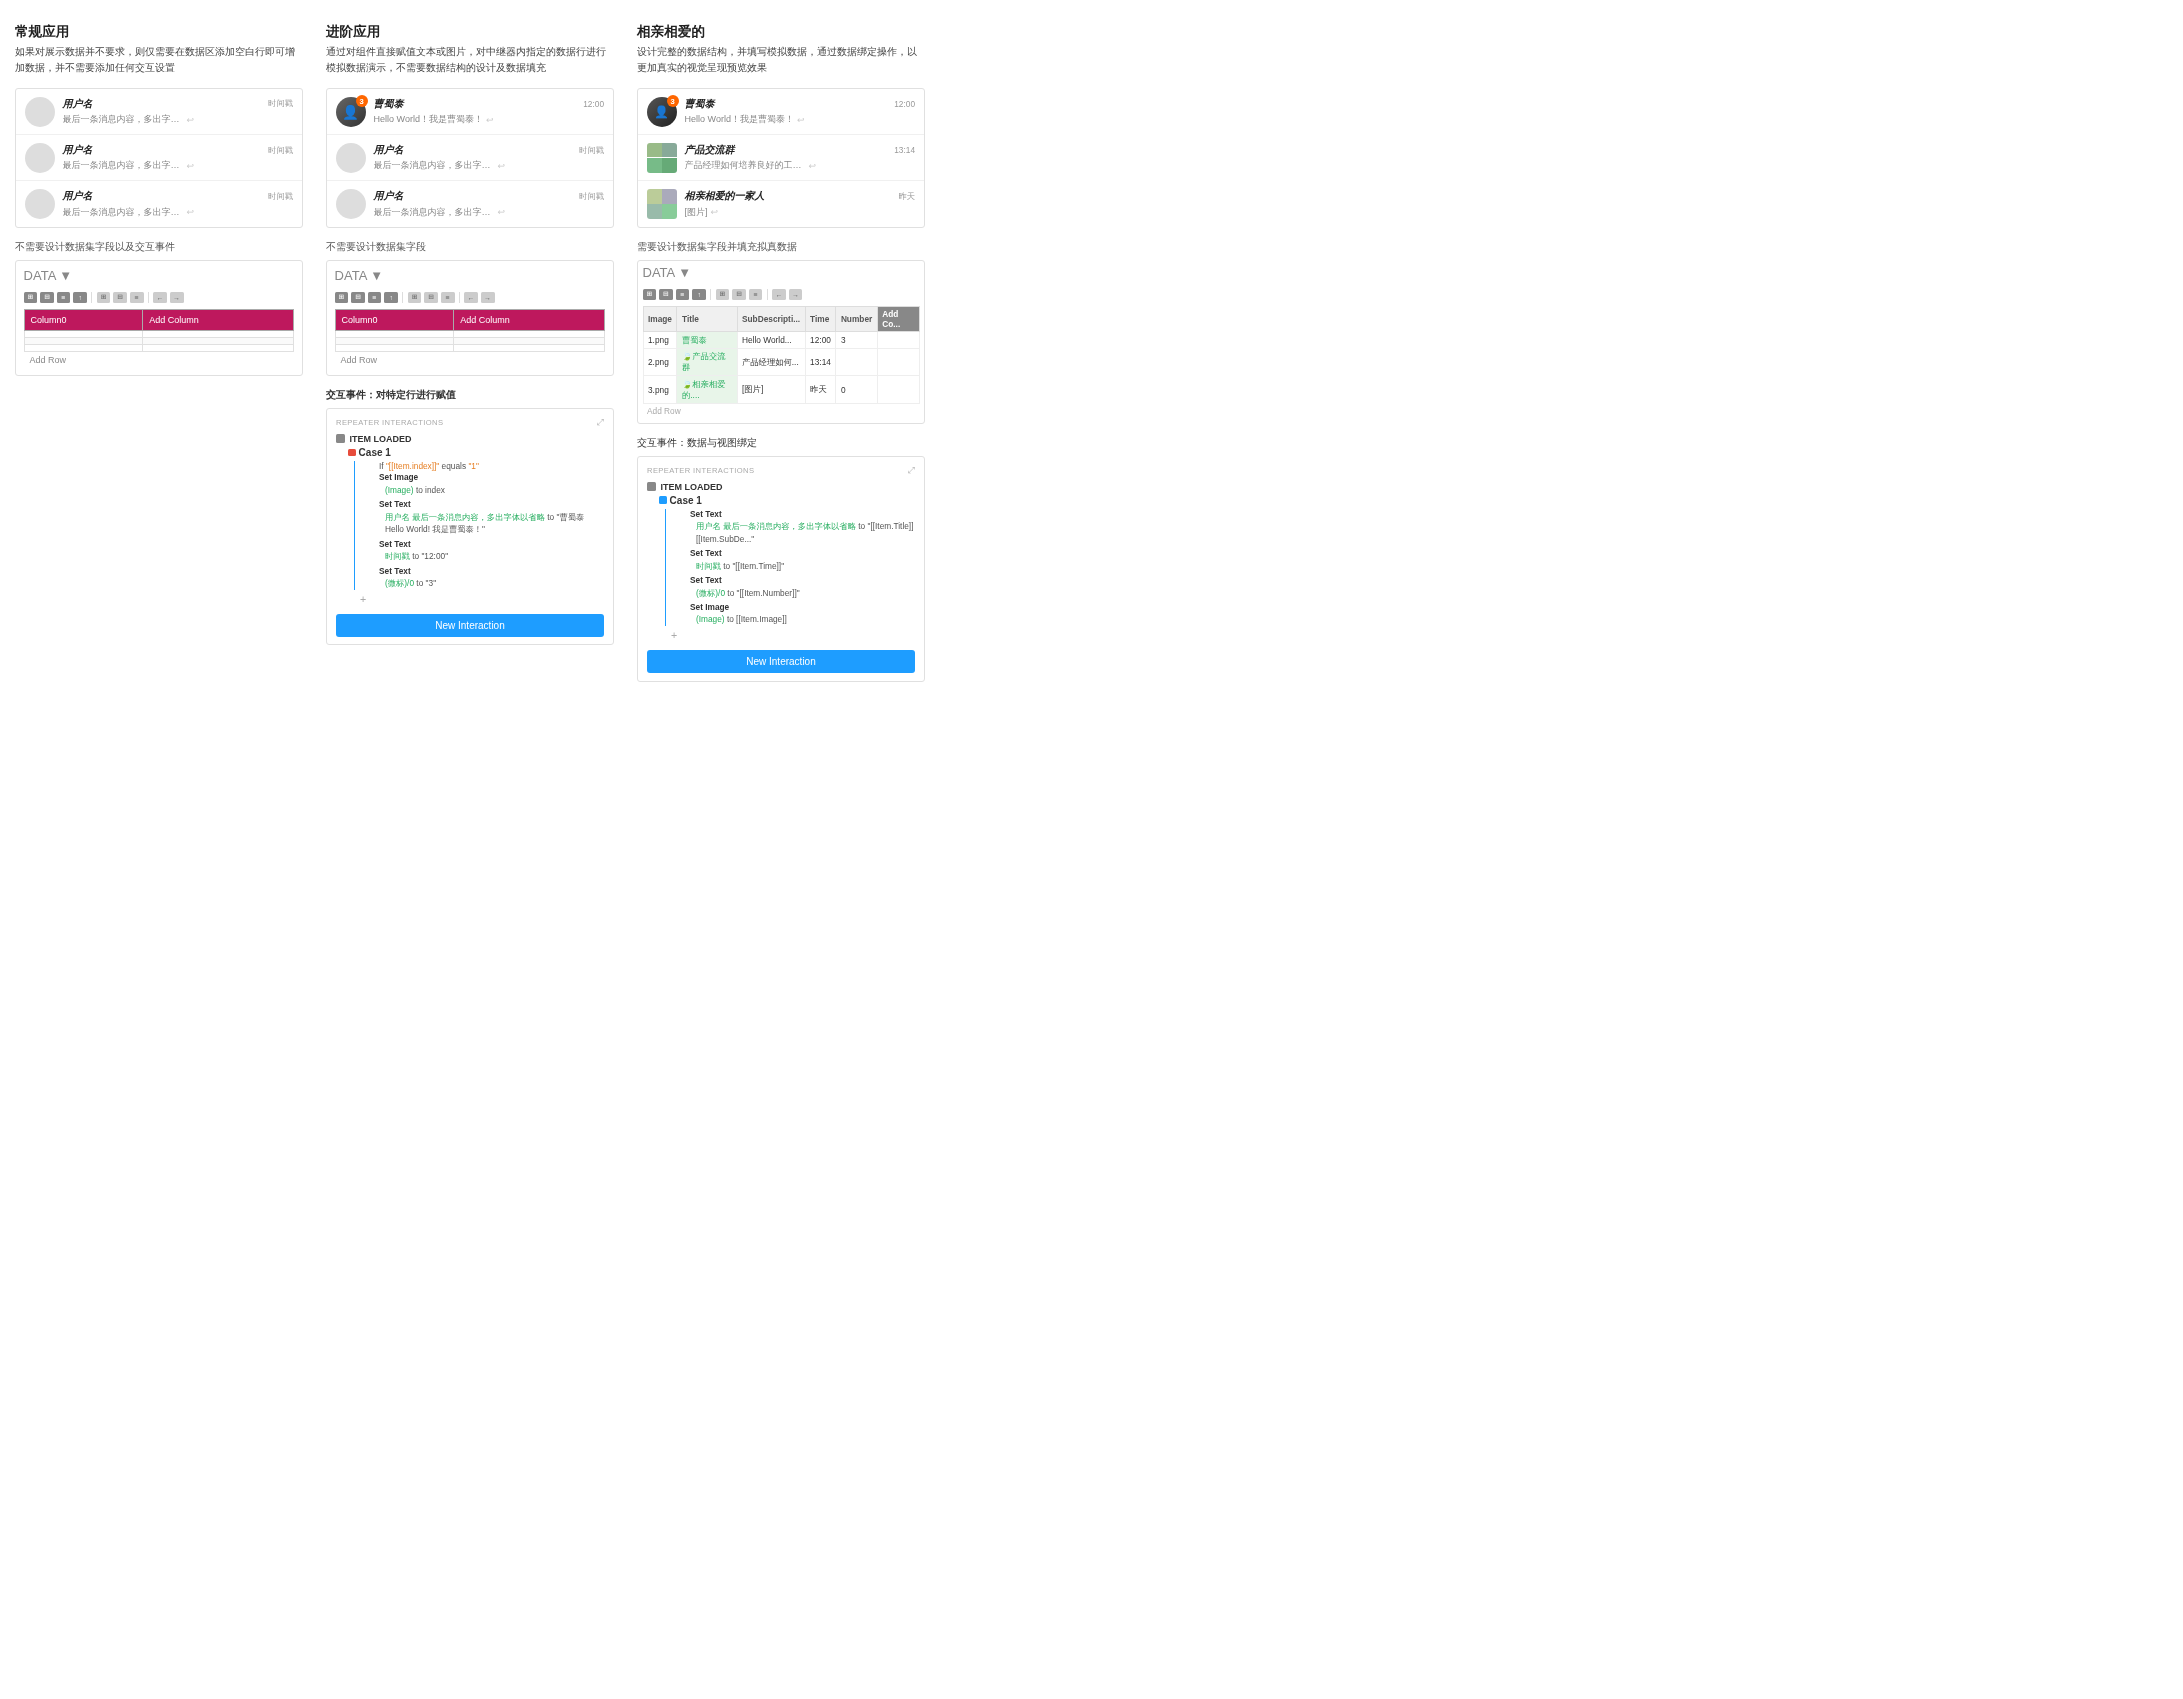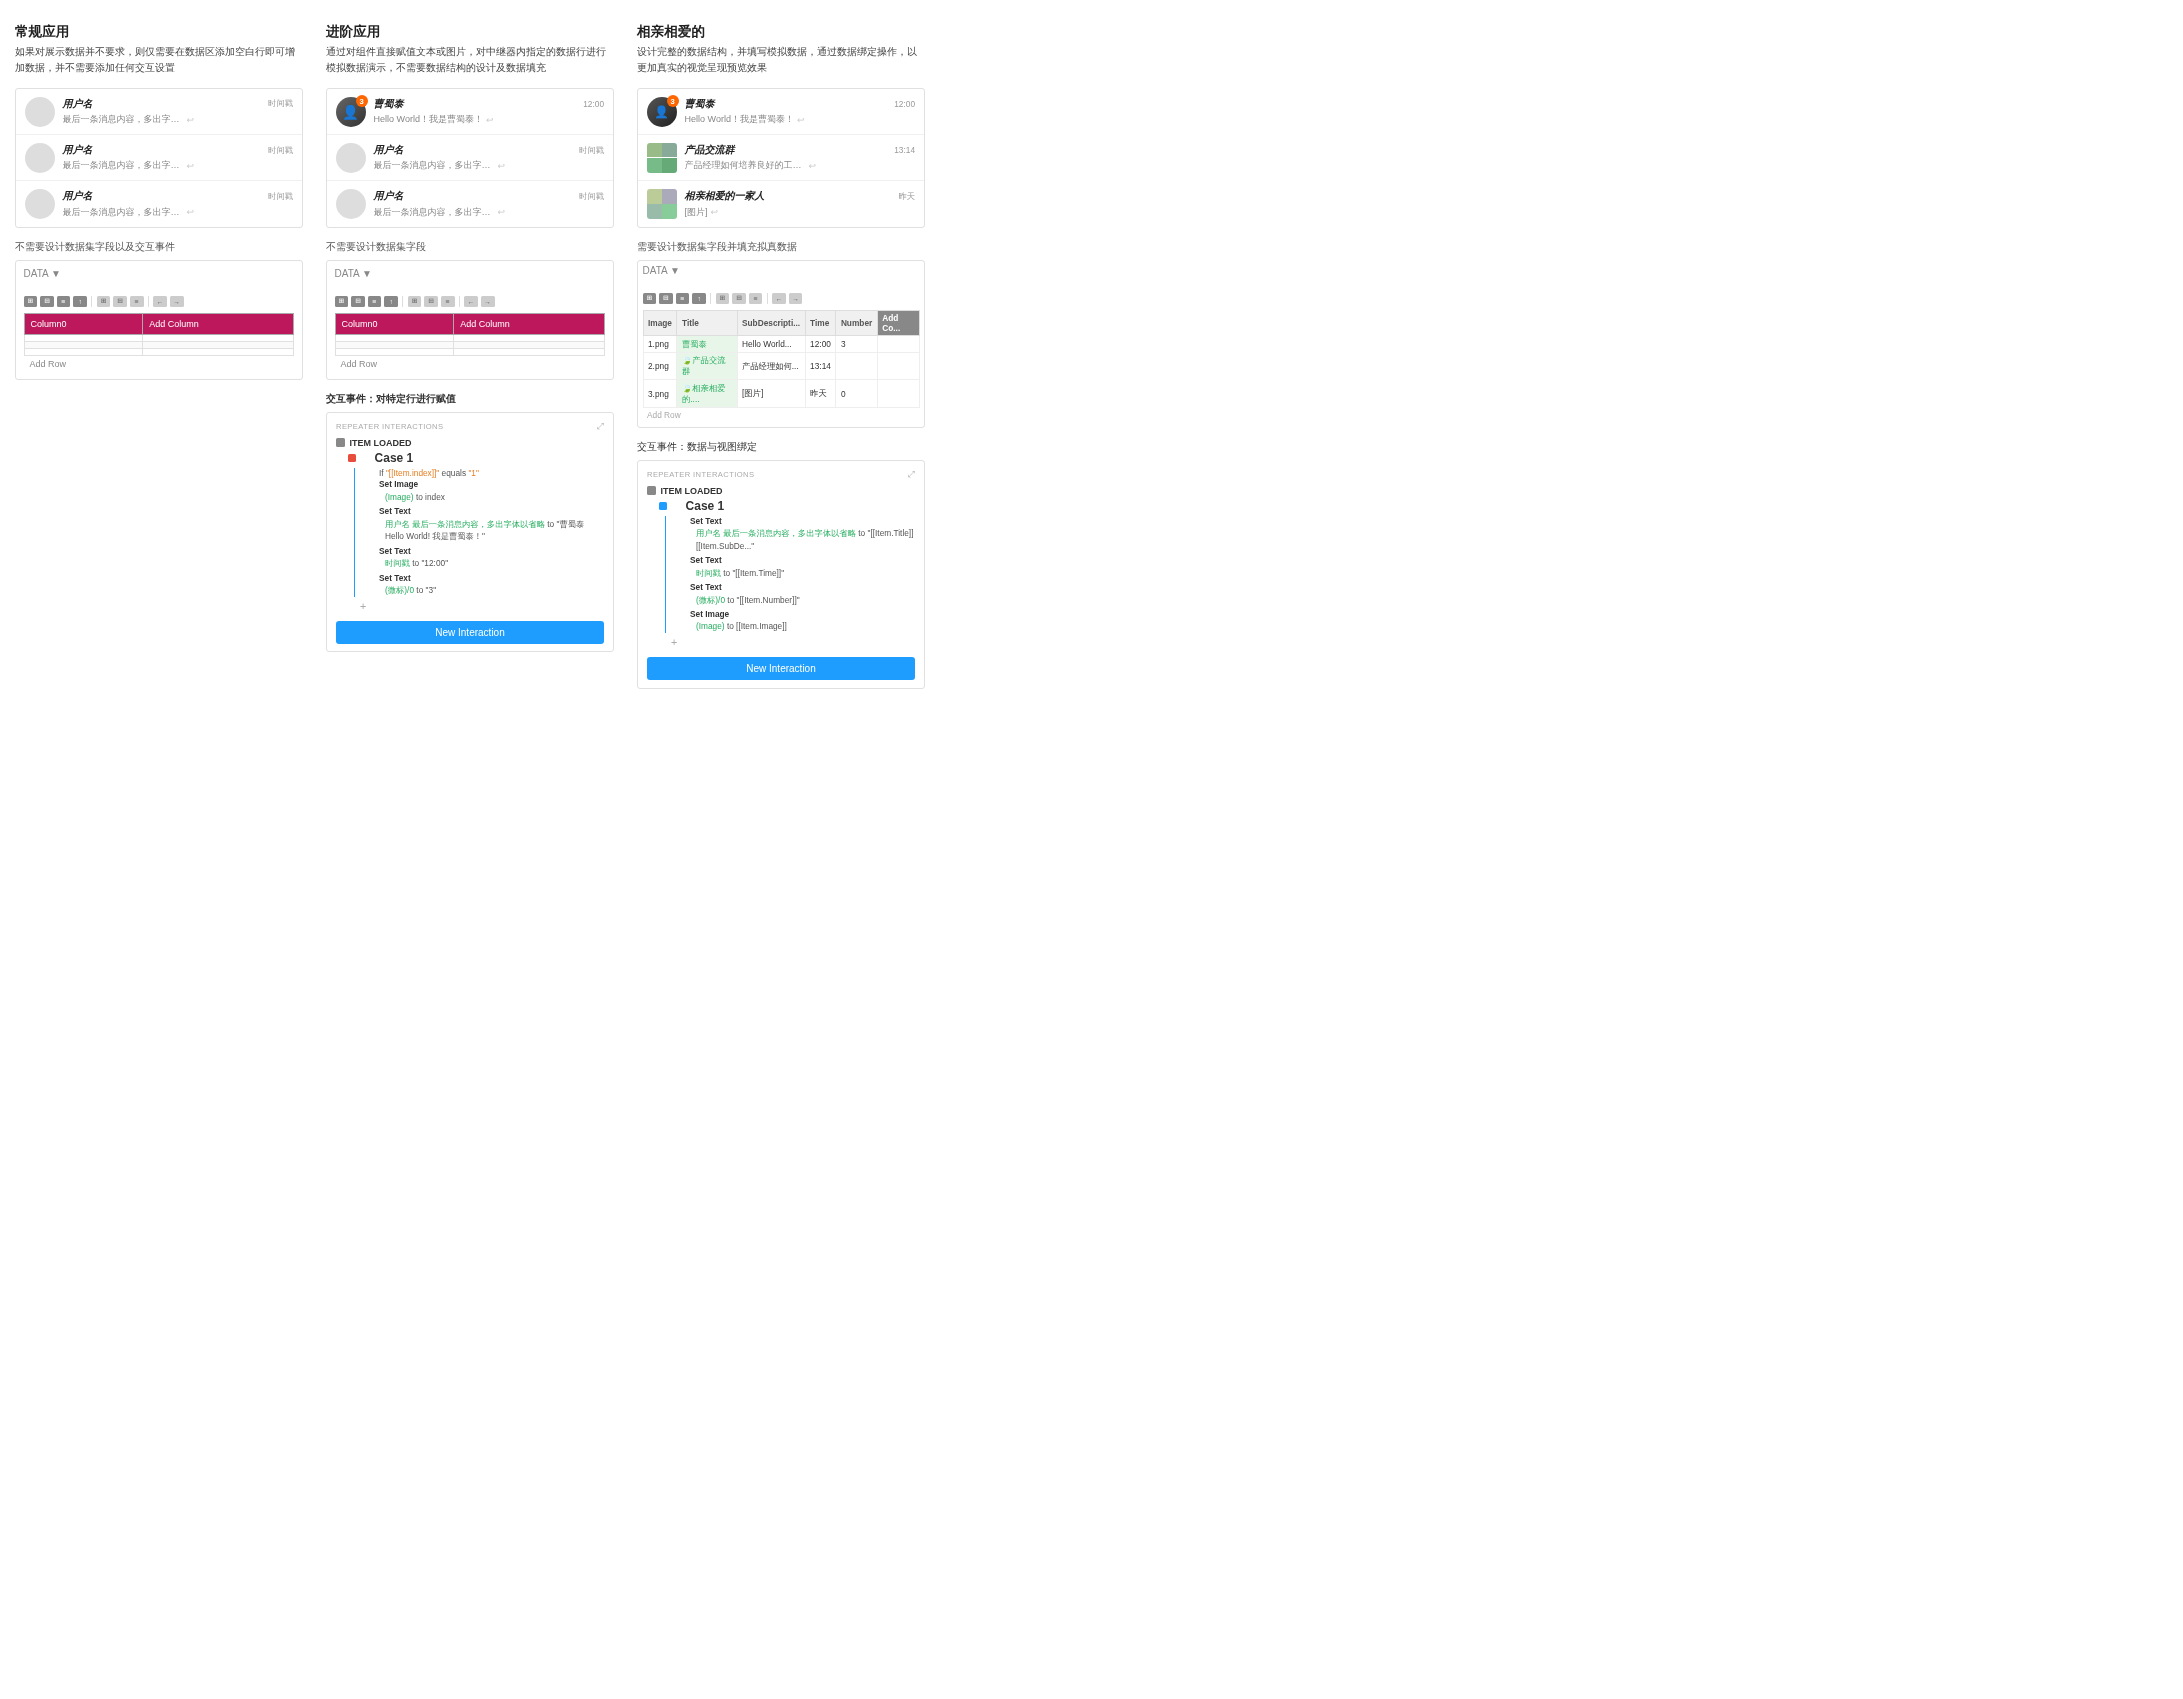--- a/index.html
+++ b/index.html
@@ -114,23 +114,23 @@
       margin-top: 12px;
     }
     
     .data-table-area {
       border: 0.8px solid #e0e0e0;
       border-radius: 3px;
       padding: 7.6px;
       margin-bottom: 9px;
     }
     .data-label {
-      font-size: 10px;
+      font-size: 13px;
       color: #888;
-      margin-bottom: 17px;
+      margin-bottom: 9px;
       display: flex;
       align-items: center;
       gap: 2.3px;
     }
     .toolbar-icons {
       display: flex;
       gap: 3px;
       margin-bottom: 6px;
     }
     .toolbar-icon {
@@ -205,22 +205,22 @@
       flex-shrink: 0;
     }
     .event-label { font-size: 9px; font-weight: 600; color: #333; }
     .case-row {
       margin-left: 12px;
       margin-bottom: 3px;
     }
     .case-label {
       display: flex;
       align-items: center;
-      gap: 19px;
-      font-size: 12px;
+      gap: 3px;
+      font-size: 10px;
       font-weight: 600;
       color: #333;
       margin-bottom: 3px;
     }
     .case-square {
       width: 7.6px;
       height: 7.6px;
       background: #e74c3c;
       border-radius: 1.5px;
     }

